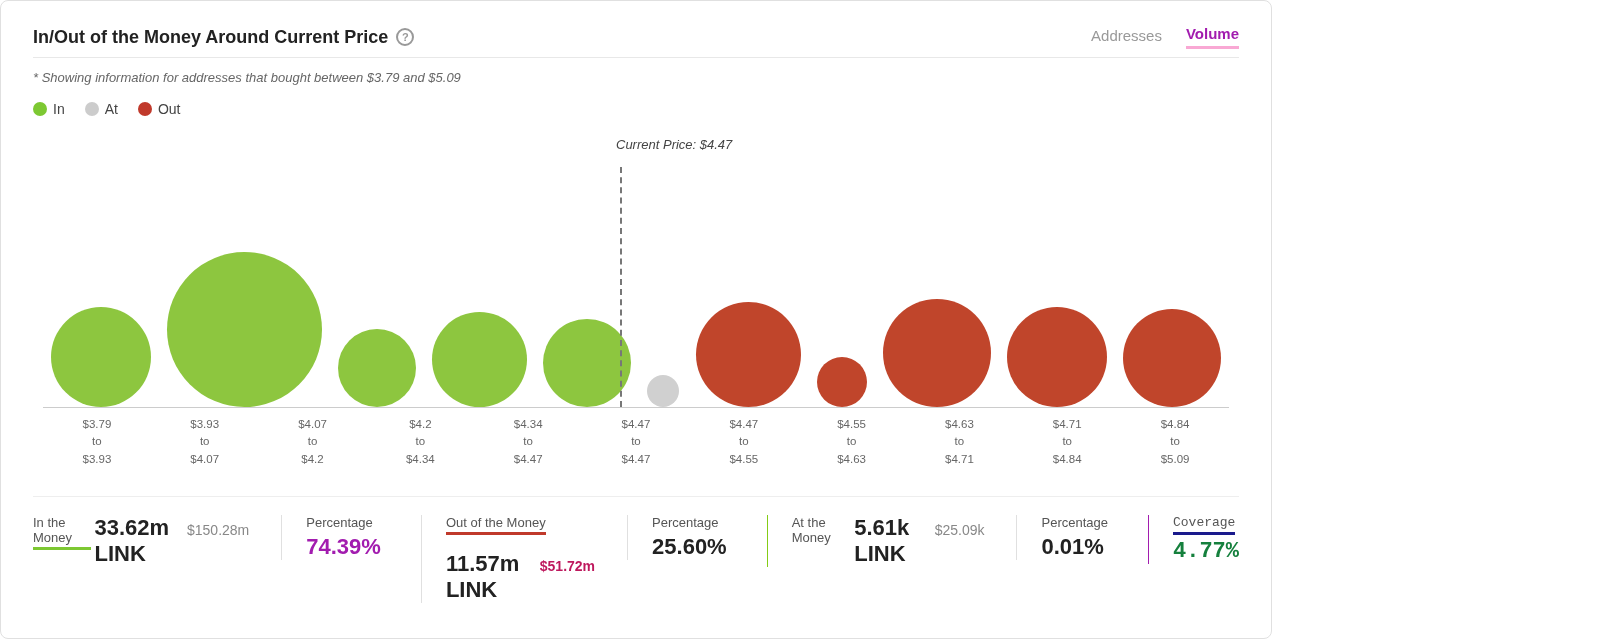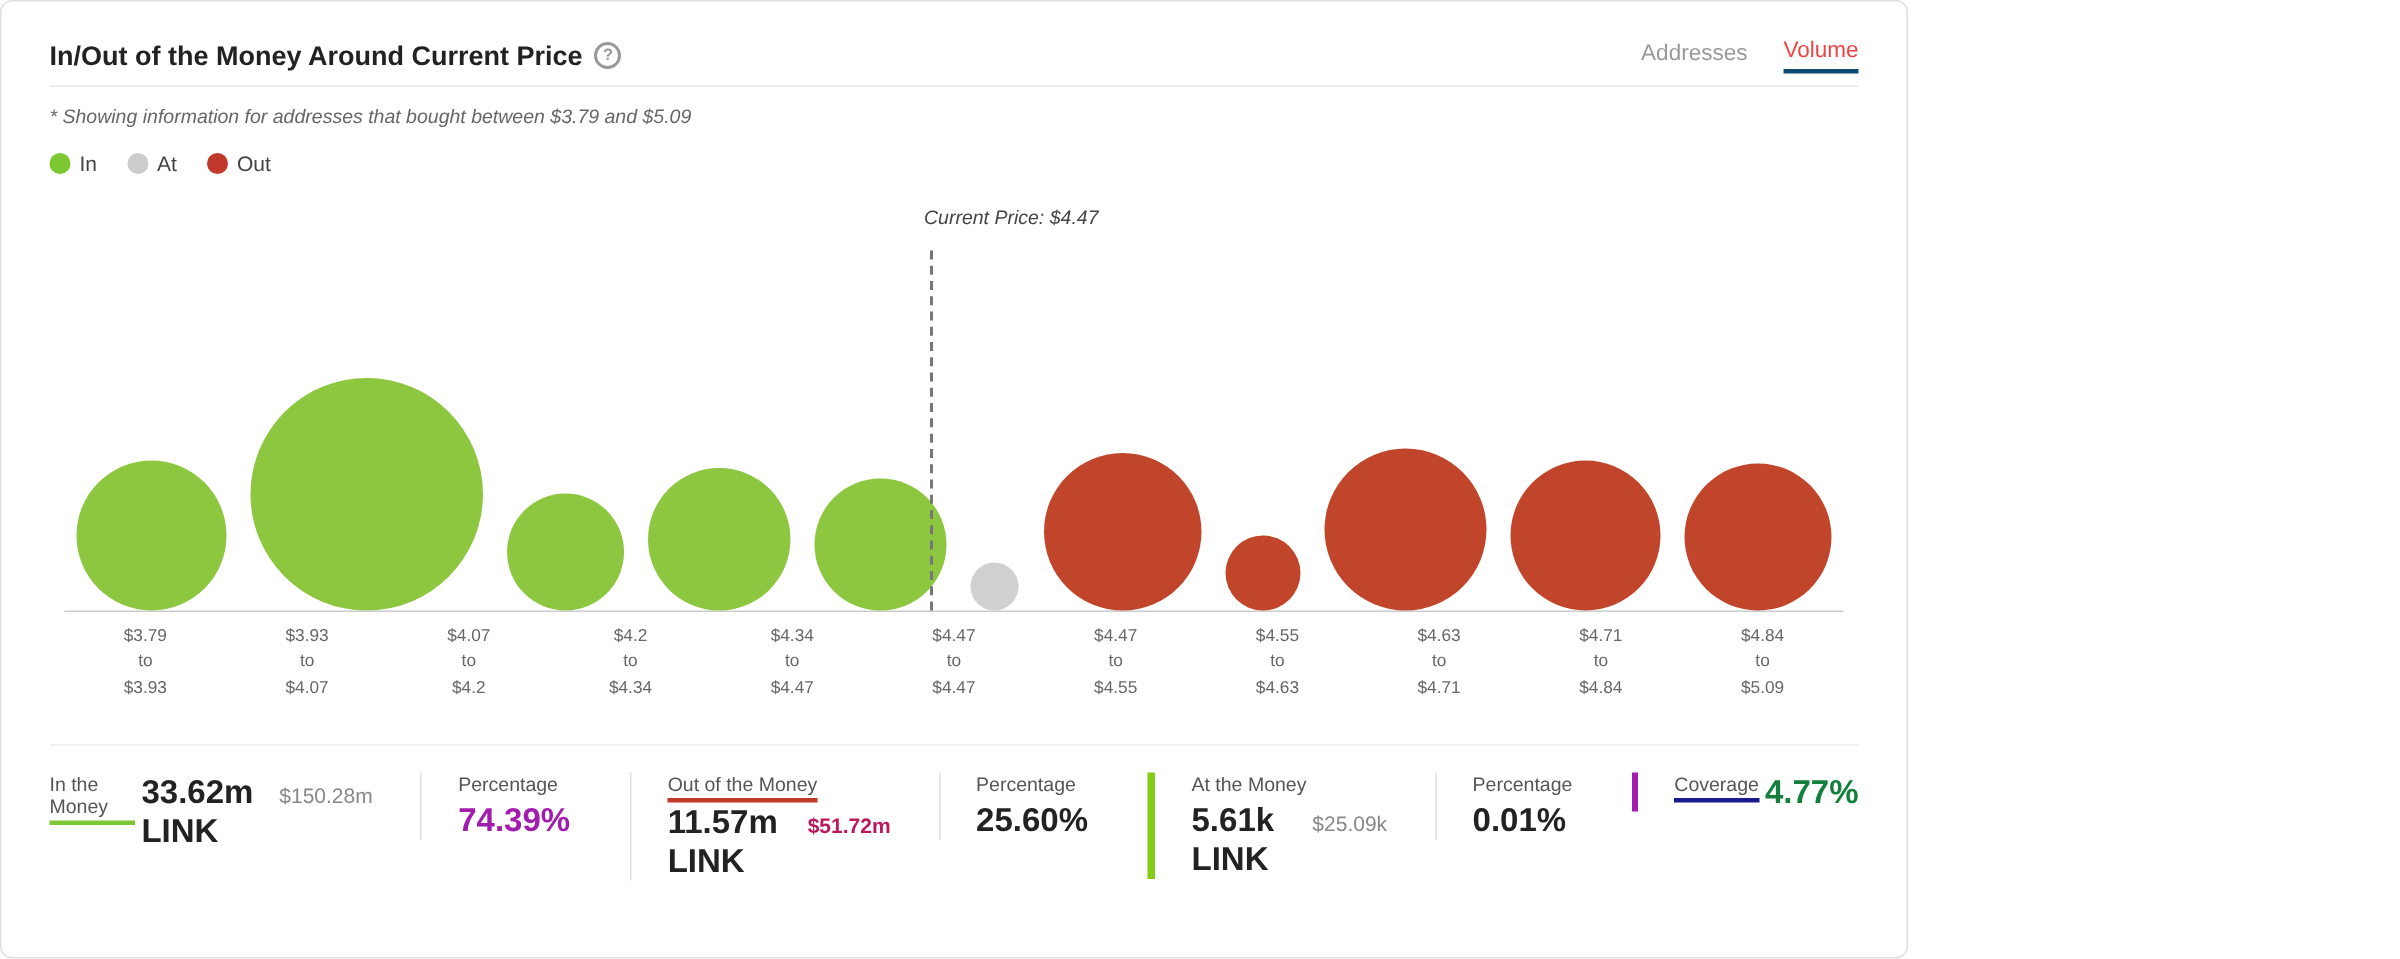--- a/index.html
+++ b/index.html
@@ -3,21 +3,21 @@
   <meta charset="utf-8">
   <style>
     * { box-sizing: border-box; margin: 0; padding: 0; }
     body { font-family: -apple-system, BlinkMacSystemFont, 'Segoe UI', Helvetica, Arial, sans-serif; background: #fff; color: #333; }
     .container { width: 1272px; min-height: 639px; background: #fff; border: 1px solid #e0e0e0; border-radius: 8px; padding: 24px 32px; position: relative; }
     .header { display: flex; justify-content: space-between; align-items: center; margin-bottom: 8px; }
     .title { font-size: 18px; font-weight: 600; color: #222; display: flex; align-items: center; gap: 8px; }
     .help-icon { width: 18px; height: 18px; border-radius: 50%; border: 2px solid #999; display: inline-flex; align-items: center; justify-content: center; font-size: 11px; color: #999; cursor: pointer; }
     .header-tabs { display: flex; gap: 24px; align-items: center; }
     .tab { font-size: 15px; color: #999; cursor: pointer; padding-bottom: 4px; }
-    .tab.active { color: #ef4444; font-weight: 400; border-bottom: 3px solid #0c4a6e; }
+    .tab.active { color: #a21caf; font-weight: 700; border-bottom: 3px solid #f9a8d4; }
     .divider { border: none; border-top: 1px solid #e8e8e8; margin: 8px 0 12px; }
     .subtitle { font-size: 13px; color: #666; font-style: italic; margin-bottom: 16px; }
     .legend { display: flex; gap: 20px; align-items: flex-start; margin-bottom: 20px; }
     .legend-item { display: flex; align-items: center; gap: 6px; font-size: 14px; color: #444; }
     .dot { width: 14px; height: 14px; border-radius: 50%; }
     .dot-in { background: #7dc832; }
     .dot-at { background: #ccc; }
     .dot-out { background: #c0392b; }
     .bubble-container { display: flex; flex-direction: column; align-items: center; }
     .bubble { border-radius: 50%; }
@@ -147,51 +147,51 @@
         <span>33.62m LINK</span>
         <span style="font-size:14px; color:#888; font-weight:400;">$150.28m</span>
       </div>
     </div>
 
     <div style="display: flex; flex-direction: column; gap: 4px; padding-right: 40px; border-left: 1px solid #e0e0e0; padding-left: 24px;">
       <div style="font-size:13px; color:#555;">Percentage</div>
       <div style="font-size:22px; font-weight:700; color:#a21caf;">74.39%</div>
     </div>
 
-    <div style="display: flex; flex-direction: column; gap: 0; padding-right: 32px; border-left: 1px solid #e0e0e0; padding-left: 24px;">
+    <div style="display: flex; flex-direction: column; gap: 16px; padding-right: 32px; border-left: 1px solid #e0e0e0; padding-left: 24px;">
       <div style="font-size:13px; color:#555;">
         <span class="stat-underline-red">Out of the Money</span>
       </div>
       <div style="font-size:22px; font-weight:700; color:#222; display:flex; align-items:baseline; gap:8px;">
         <span>11.57m LINK</span>
         <span style="font-size:14px; color:#be185d; font-weight:700;">$51.72m</span>
       </div>
     </div>
 
     <div style="display: flex; flex-direction: column; gap: 4px; padding-right: 40px; border-left: 1px solid #e0e0e0; padding-left: 24px;">
       <div style="font-size:13px; color:#555;">Percentage</div>
       <div style="font-size:22px; font-weight:700; color:#222;">25.60%</div>
     </div>
 
-    <div style="display: flex; flex-direction: column; gap: 4px; padding-right: 32px; border-left: 5px solid #84cc16; padding-left: 24px;">
+    <div style="display: flex; gap: 4px; padding-right: 32px; border-left: 1px solid #84cc16; padding-left: 24px;">
       <div style="font-size:13px; color:#555;">
         <span>At the Money</span>
       </div>
       <div style="font-size:22px; font-weight:700; color:#222; display:flex; align-items:baseline; gap:8px;">
         <span>5.61k LINK</span>
         <span style="font-size:14px; color:#888; font-weight:400;">$25.09k</span>
       </div>
     </div>
 
     <div style="display: flex; flex-direction: column; gap: 4px; padding-right: 40px; border-left: 1px solid #e0e0e0; padding-left: 24px;">
       <div style="font-size:13px; color:#555;">Percentage</div>
       <div style="font-size:22px; font-weight:700; color:#222;">0.01%</div>
     </div>
 
-    <div style="display: flex; flex-direction: row; gap: 4px; border-left: 4px solid #a21caf; padding-left: 24px;">
+    <div style="display: flex; flex-direction: column; gap: 4px; border-left: 1px solid #a21caf; padding-left: 24px; font-family: Liberation Mono, monospace;">
       <div style="font-size:13px; color:#555;">
         <span class="stat-underline-blue">Coverage</span>
       </div>
       <div style="font-size:22px; font-weight:700; color:#15803d;">4.77%</div>
     </div>
 
   </div>
 </div>
 
 </body></html>

